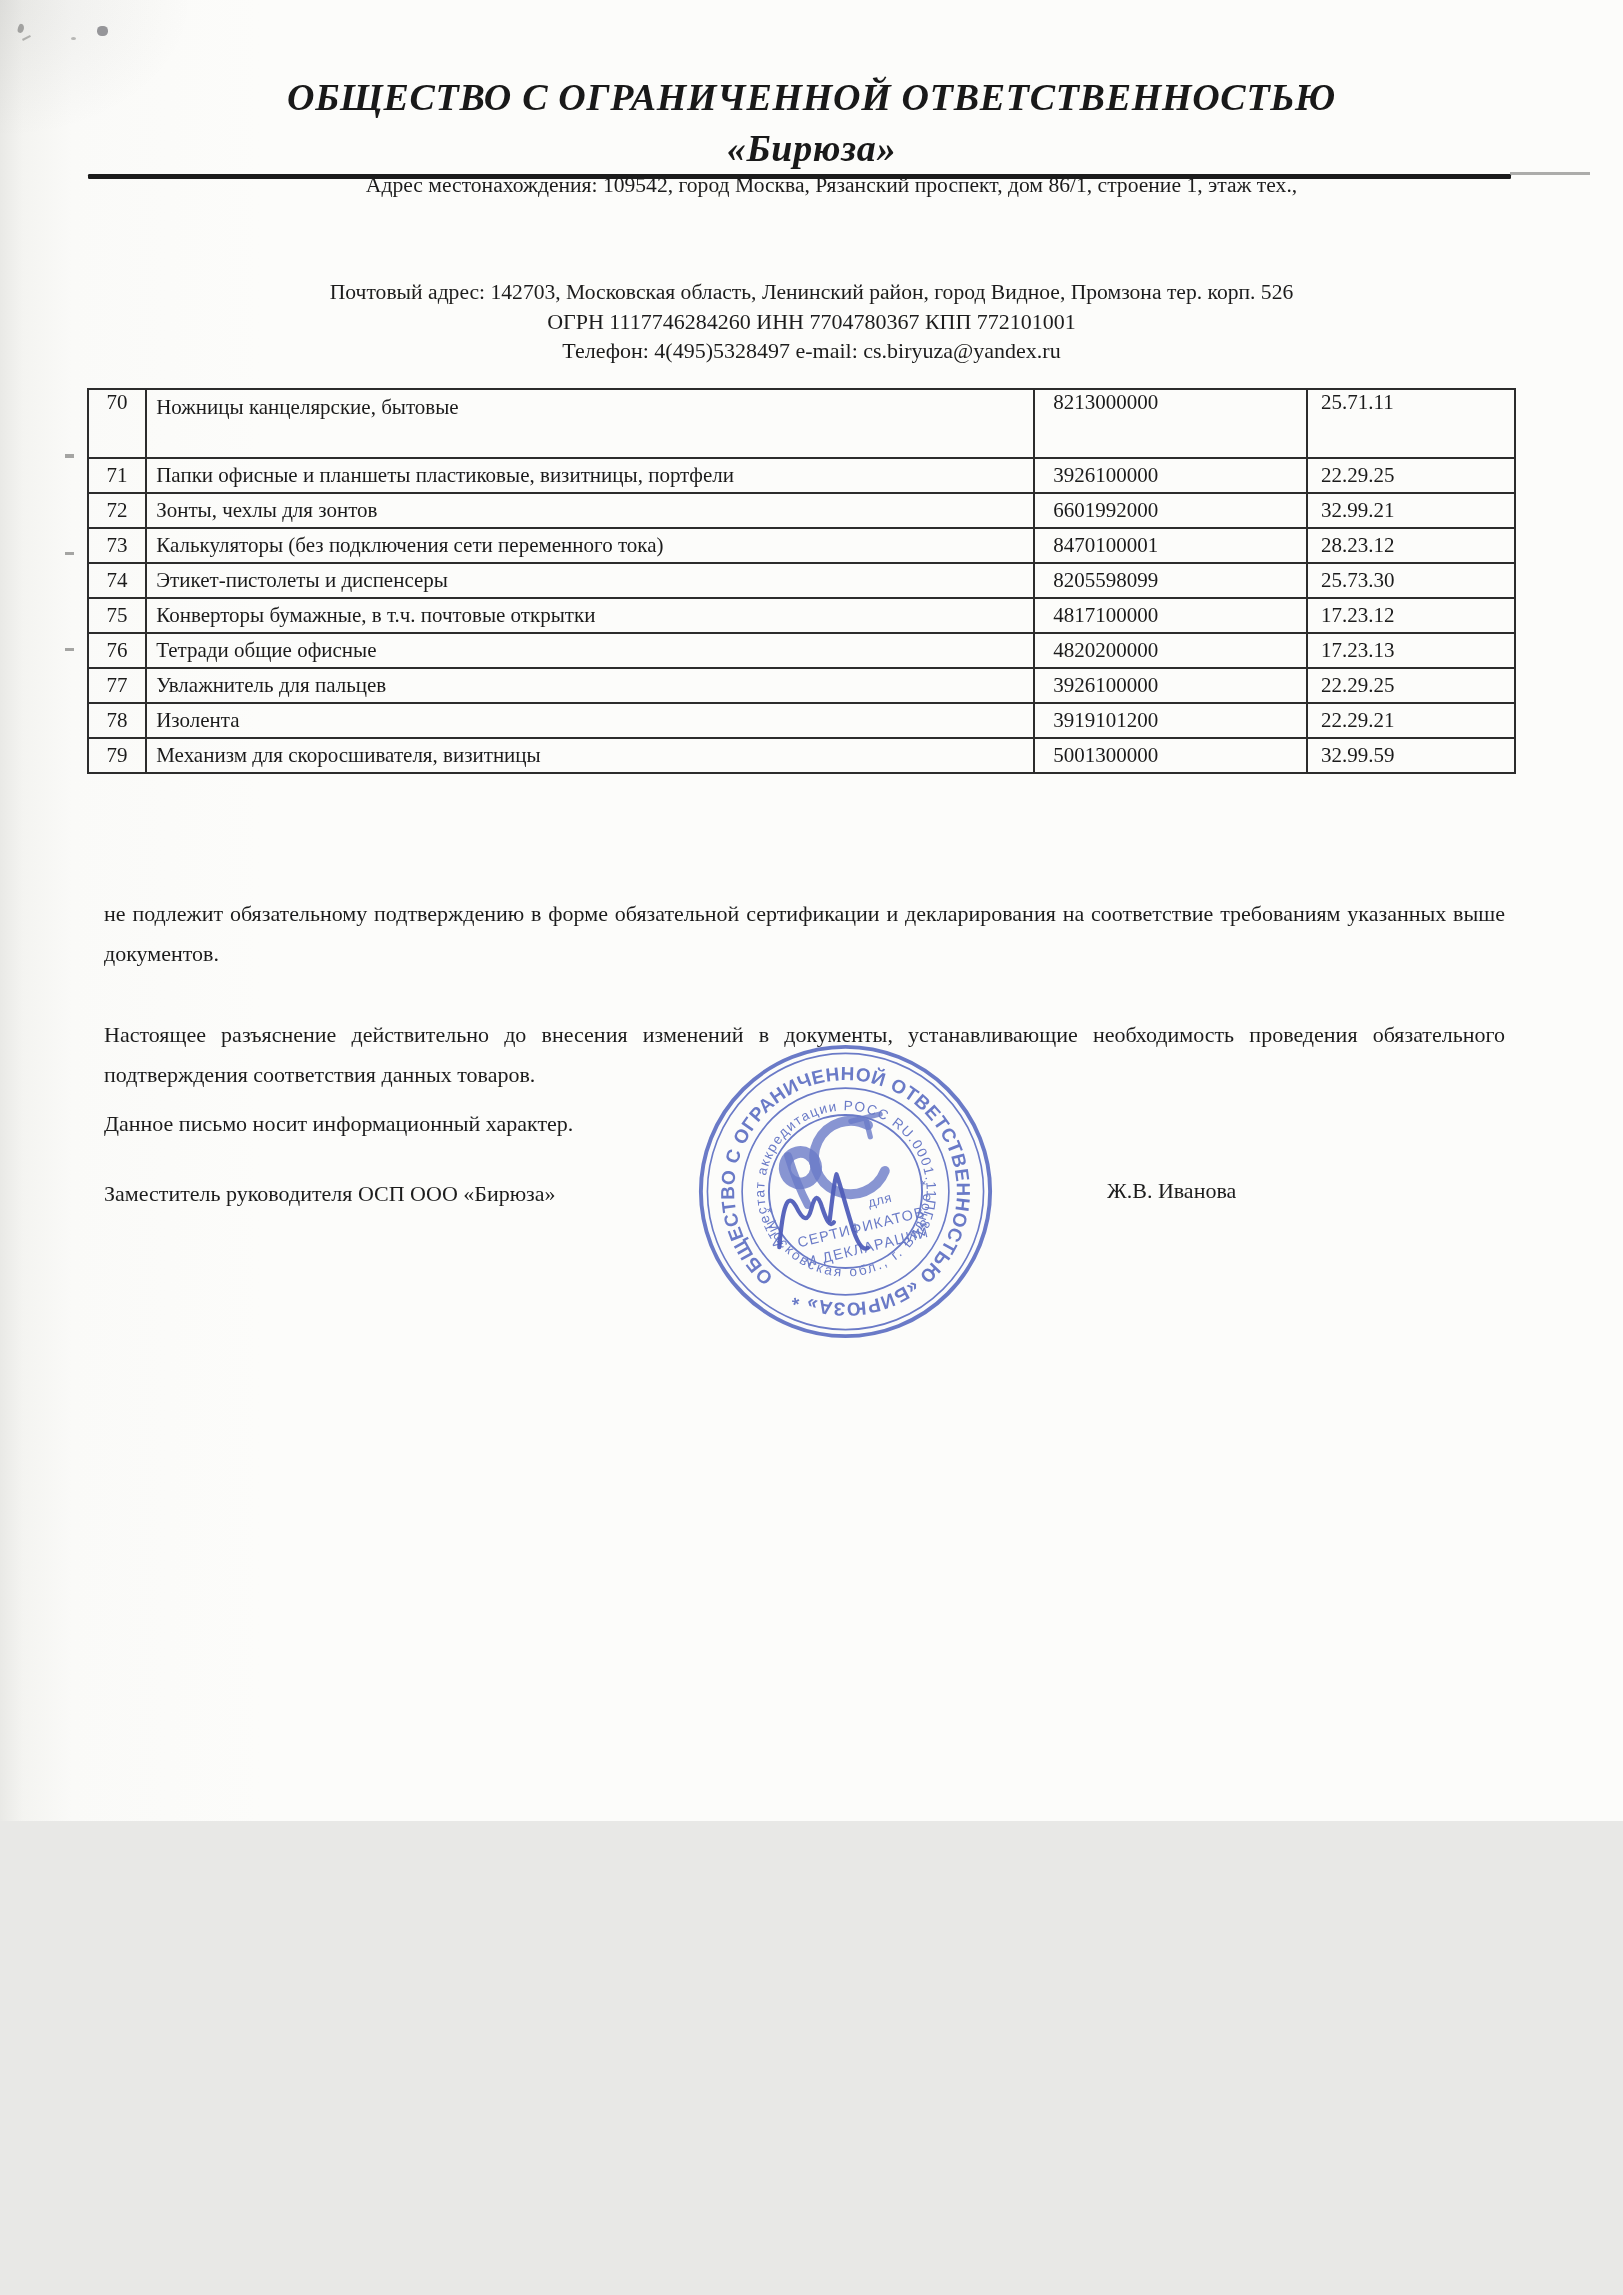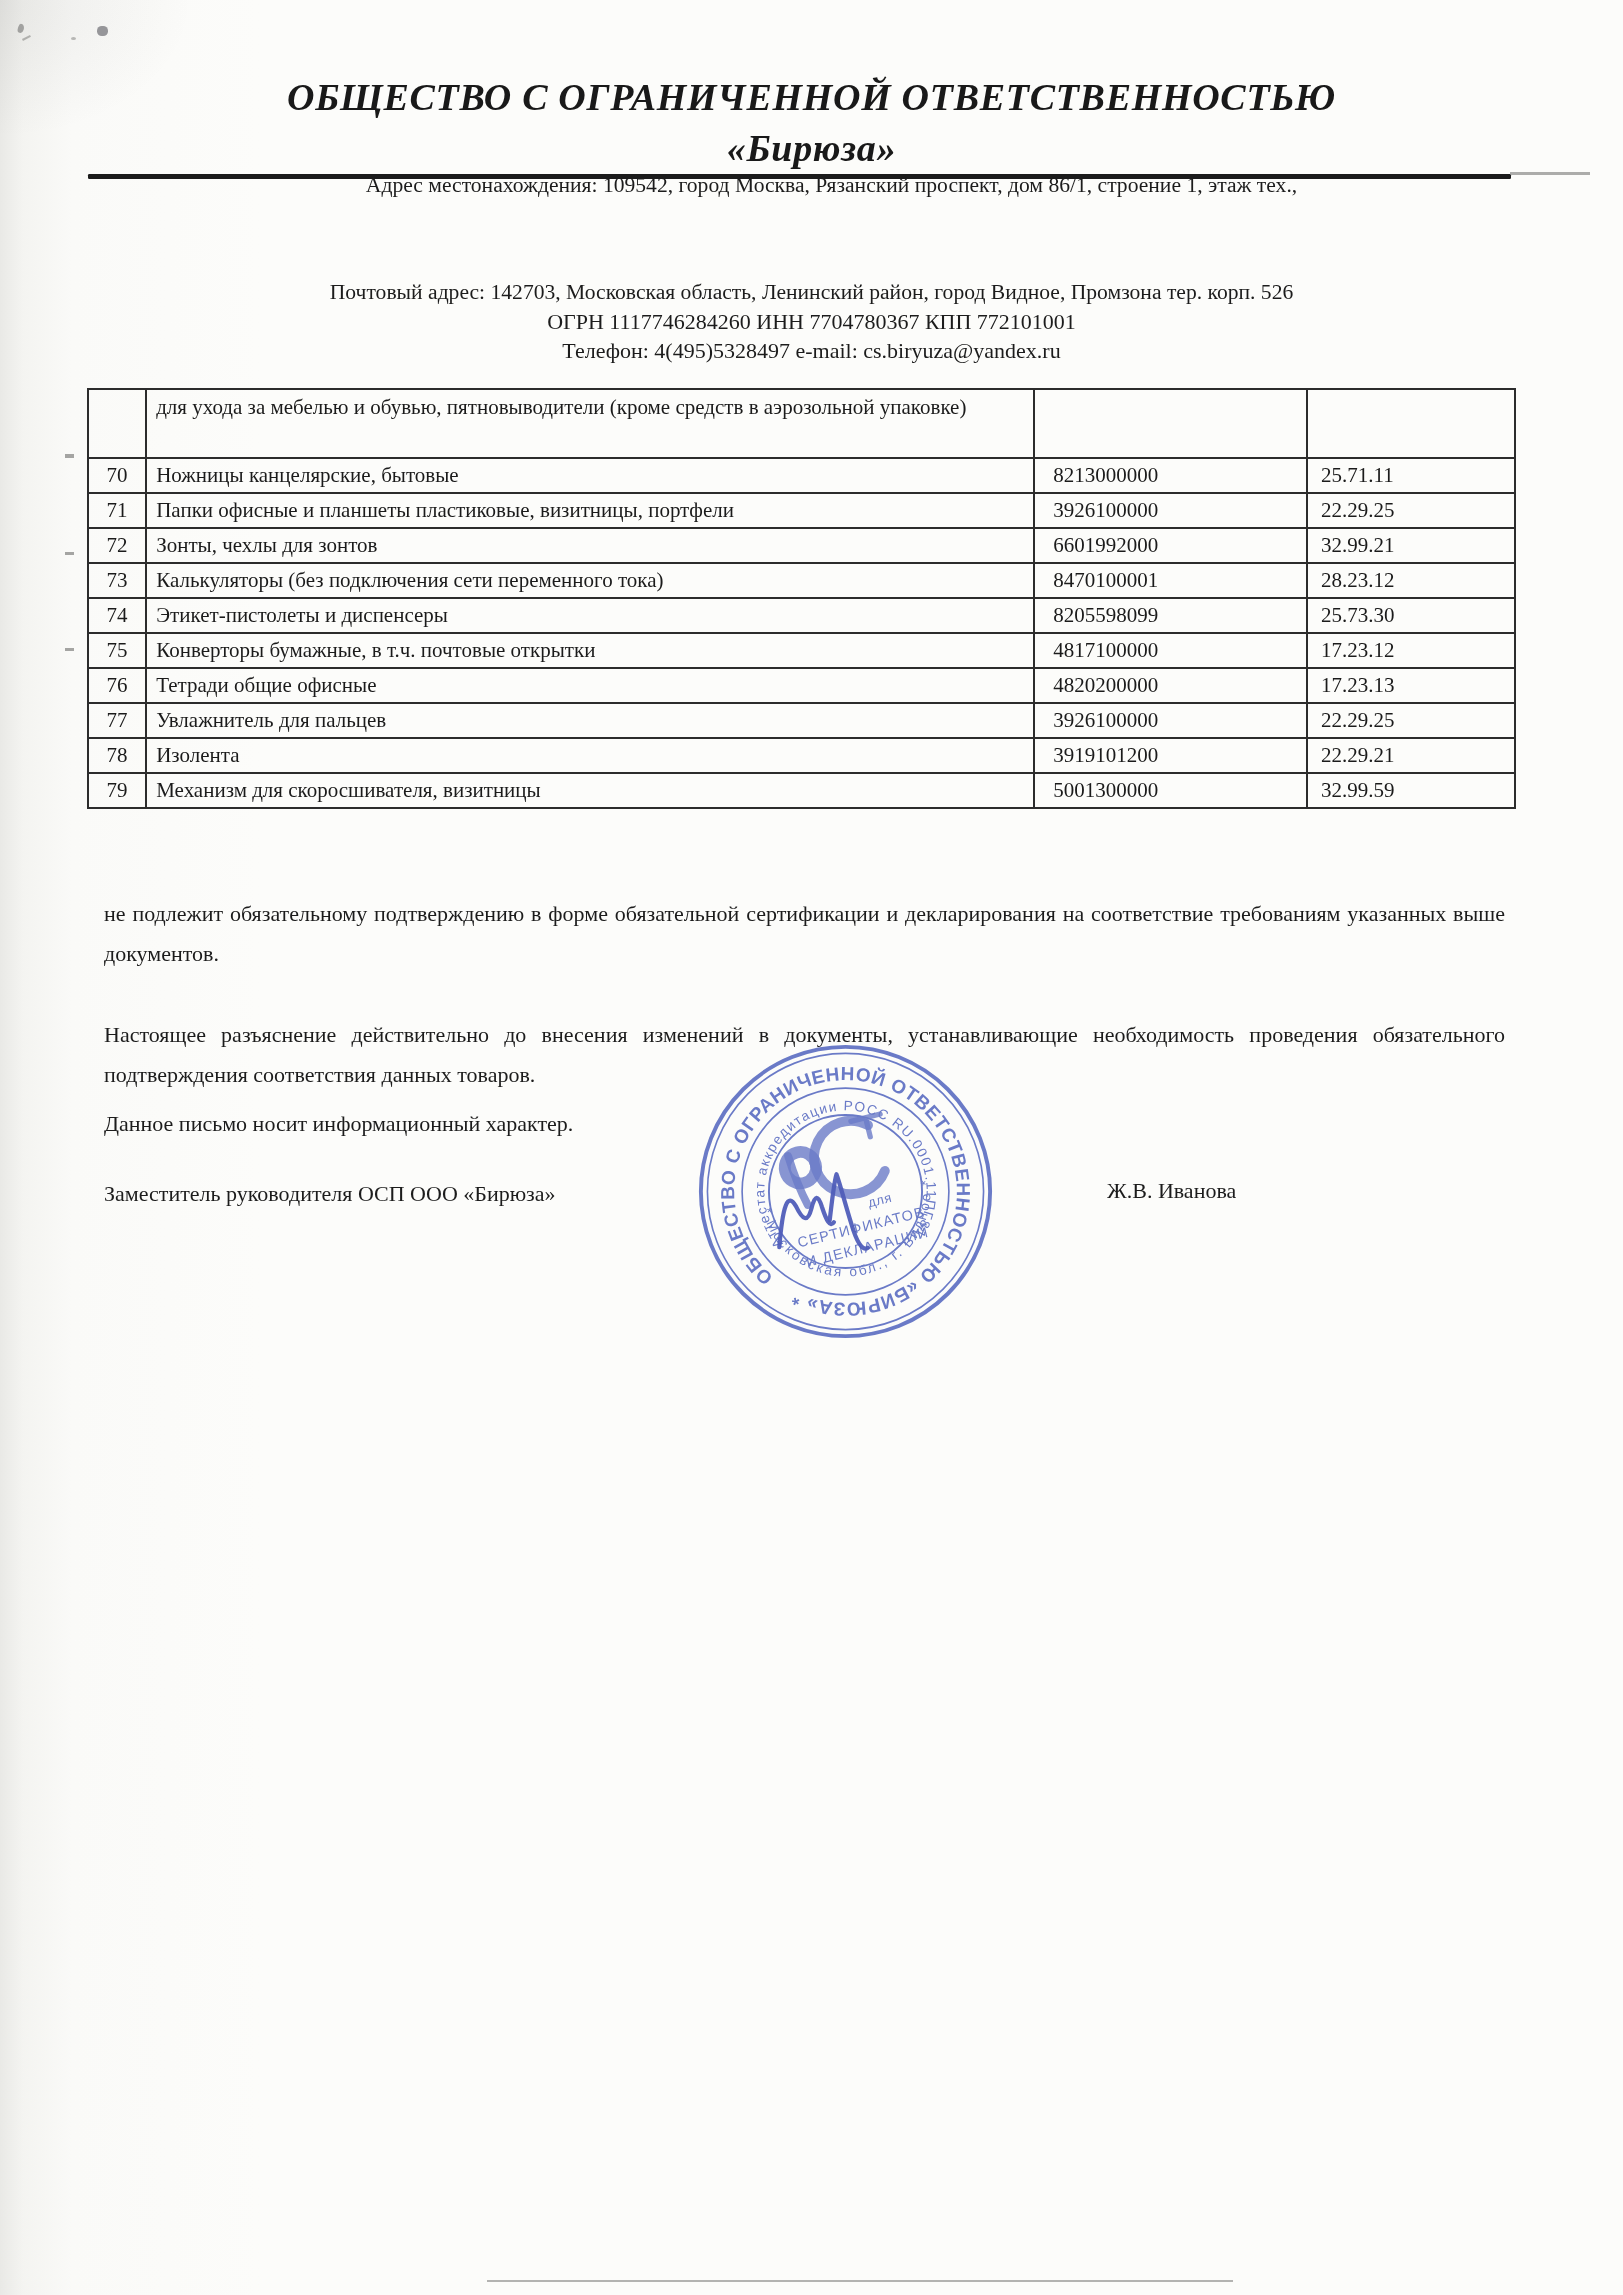--- a/index.html
+++ b/index.html
@@ -1,18 +1,18 @@
 <!DOCTYPE html>
 <html style="--stamp-ink: #5b6dc2; --sig-ink: #3e4db3;font-size:10.5px"><head>
 <meta charset="utf-8">
 <style>
   html,body { margin:0; padding:0; background:#e8e8e6; }
   .page {
     position:relative;
-    width:1623px; height:2295px;
+    width:1623px; height:1821px;
     margin:0 auto;
     background:
       radial-gradient(ellipse 275px 196px at 0% 0%, rgba(70,70,70,.08), transparent 70%),
       linear-gradient(90deg, #e9e9e6 0px, #f4f4f1 23px, #fafaf8 72px, #fcfcfa 262px, #fcfcfa 100%);
     font-family:"Liberation Serif", serif;
     color:#1d1d1d;
     overflow:hidden;
   }
   
   .doc-title, .doc-subtitle {
@@ -114,26 +114,20 @@
   <div class="addr addr-5">Телефон: 4(495)5328497 e-mail: cs.biryuza@yandex.ru</div>
 
   <table class="goods">
     <colgroup>
       <col style="width:58px">
         <col style="width:888px">
         <col style="width:273px">
         <col style="width:208px">
     </colgroup>
     <tbody>
-    <tr>
-      <td class="c-num"></td>
-      <td class="c-desc">для ухода за мебелью и обувью, пятновыводители (кроме средств в аэрозольной упаковке)</td>
-      <td class="c-code"></td>
-      <td class="c-okpd"></td>
-    </tr>
 
     <tr>
       <td class="c-num">70</td>
       <td class="c-desc">Ножницы канцелярские, бытовые</td>
       <td class="c-code">8213000000</td>
       <td class="c-okpd">25.71.11</td>
     </tr>
 
     <tr>
       <td class="c-num">71</td>

